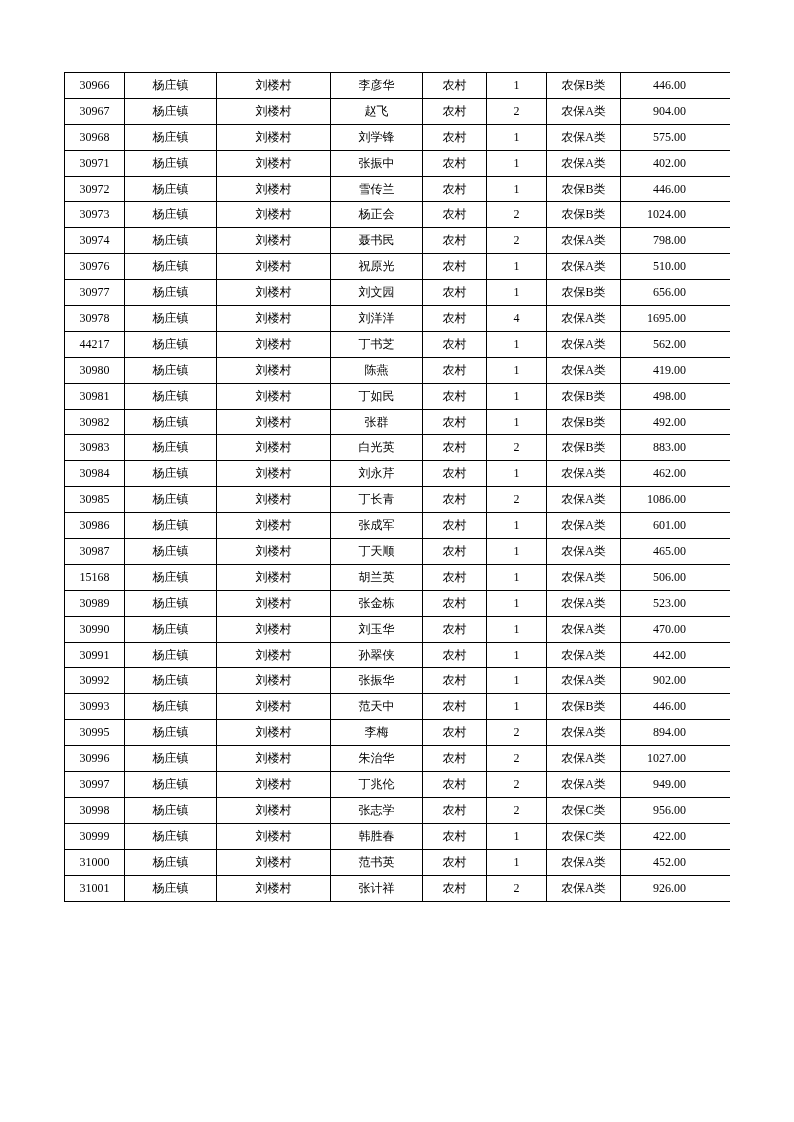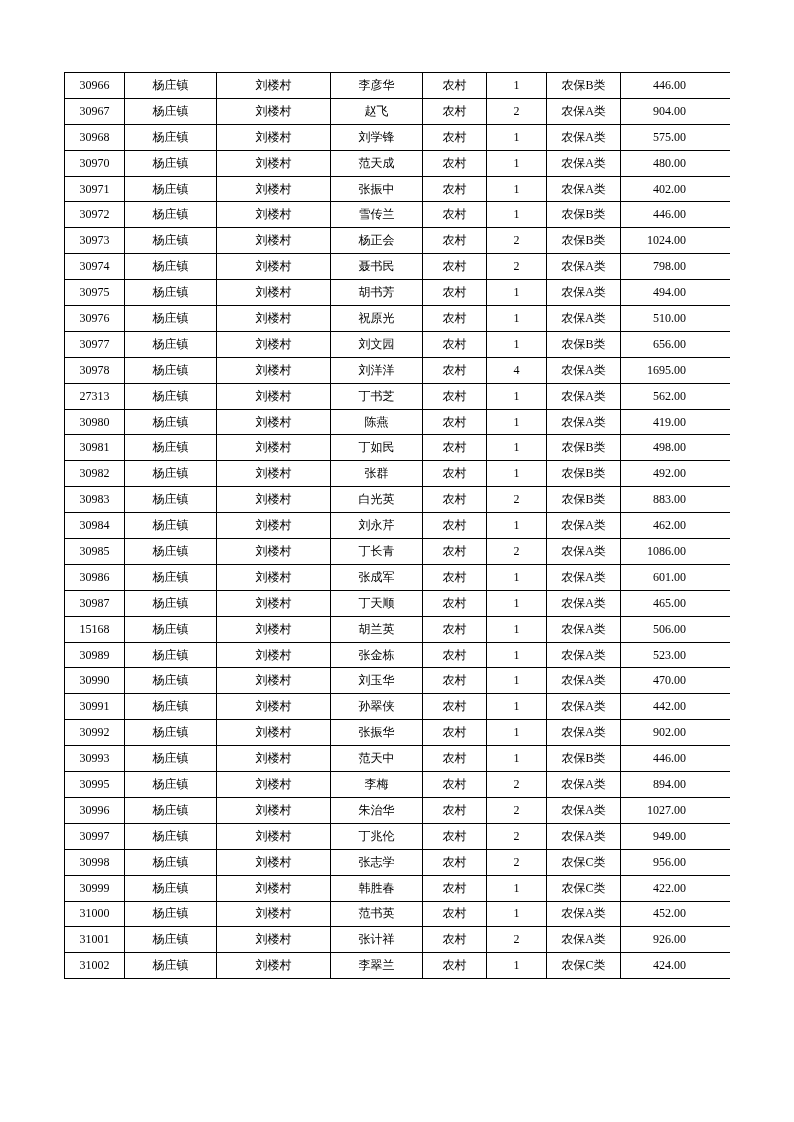--- a/index.html
+++ b/index.html
@@ -88,30 +88,20 @@
           <td>30968</td>
           <td>杨庄镇</td>
           <td>刘楼村</td>
           <td>刘学锋</td>
           <td>农村</td>
           <td>1</td>
           <td>农保A类</td>
           <td class="amount-cell">575.00</td>
         </tr>
         <tr>
-          <td>30970</td>
-          <td>杨庄镇</td>
-          <td>刘楼村</td>
-          <td>范天成</td>
-          <td>农村</td>
-          <td>1</td>
-          <td>农保A类</td>
-          <td class="amount-cell">480.00</td>
-        </tr>
-        <tr>
           <td>30971</td>
           <td>杨庄镇</td>
           <td>刘楼村</td>
           <td>张振中</td>
           <td>农村</td>
           <td>1</td>
           <td>农保A类</td>
           <td class="amount-cell">402.00</td>
         </tr>
         <tr>
@@ -138,30 +128,20 @@
           <td>30974</td>
           <td>杨庄镇</td>
           <td>刘楼村</td>
           <td>聂书民</td>
           <td>农村</td>
           <td>2</td>
           <td>农保A类</td>
           <td class="amount-cell">798.00</td>
         </tr>
         <tr>
-          <td>30975</td>
-          <td>杨庄镇</td>
-          <td>刘楼村</td>
-          <td>胡书芳</td>
-          <td>农村</td>
-          <td>1</td>
-          <td>农保A类</td>
-          <td class="amount-cell">494.00</td>
-        </tr>
-        <tr>
           <td>30976</td>
           <td>杨庄镇</td>
           <td>刘楼村</td>
           <td>祝原光</td>
           <td>农村</td>
           <td>1</td>
           <td>农保A类</td>
           <td class="amount-cell">510.00</td>
         </tr>
         <tr>
@@ -178,21 +158,21 @@
           <td>30978</td>
           <td>杨庄镇</td>
           <td>刘楼村</td>
           <td>刘洋洋</td>
           <td>农村</td>
           <td>4</td>
           <td>农保A类</td>
           <td class="amount-cell">1695.00</td>
         </tr>
         <tr>
-          <td>27313</td>
+          <td>44217</td>
           <td>杨庄镇</td>
           <td>刘楼村</td>
           <td>丁书芝</td>
           <td>农村</td>
           <td>1</td>
           <td>农保A类</td>
           <td class="amount-cell">562.00</td>
         </tr>
         <tr>
           <td>30980</td>
@@ -396,26 +376,16 @@
         </tr>
         <tr>
           <td>31001</td>
           <td>杨庄镇</td>
           <td>刘楼村</td>
           <td>张计祥</td>
           <td>农村</td>
           <td>2</td>
           <td>农保A类</td>
           <td class="amount-cell">926.00</td>
-        </tr>
-        <tr>
-          <td>31002</td>
-          <td>杨庄镇</td>
-          <td>刘楼村</td>
-          <td>李翠兰</td>
-          <td>农村</td>
-          <td>1</td>
-          <td>农保C类</td>
-          <td class="amount-cell">424.00</td>
         </tr>
       </tbody>
   </table>
 </div>
 
 </body></html>

